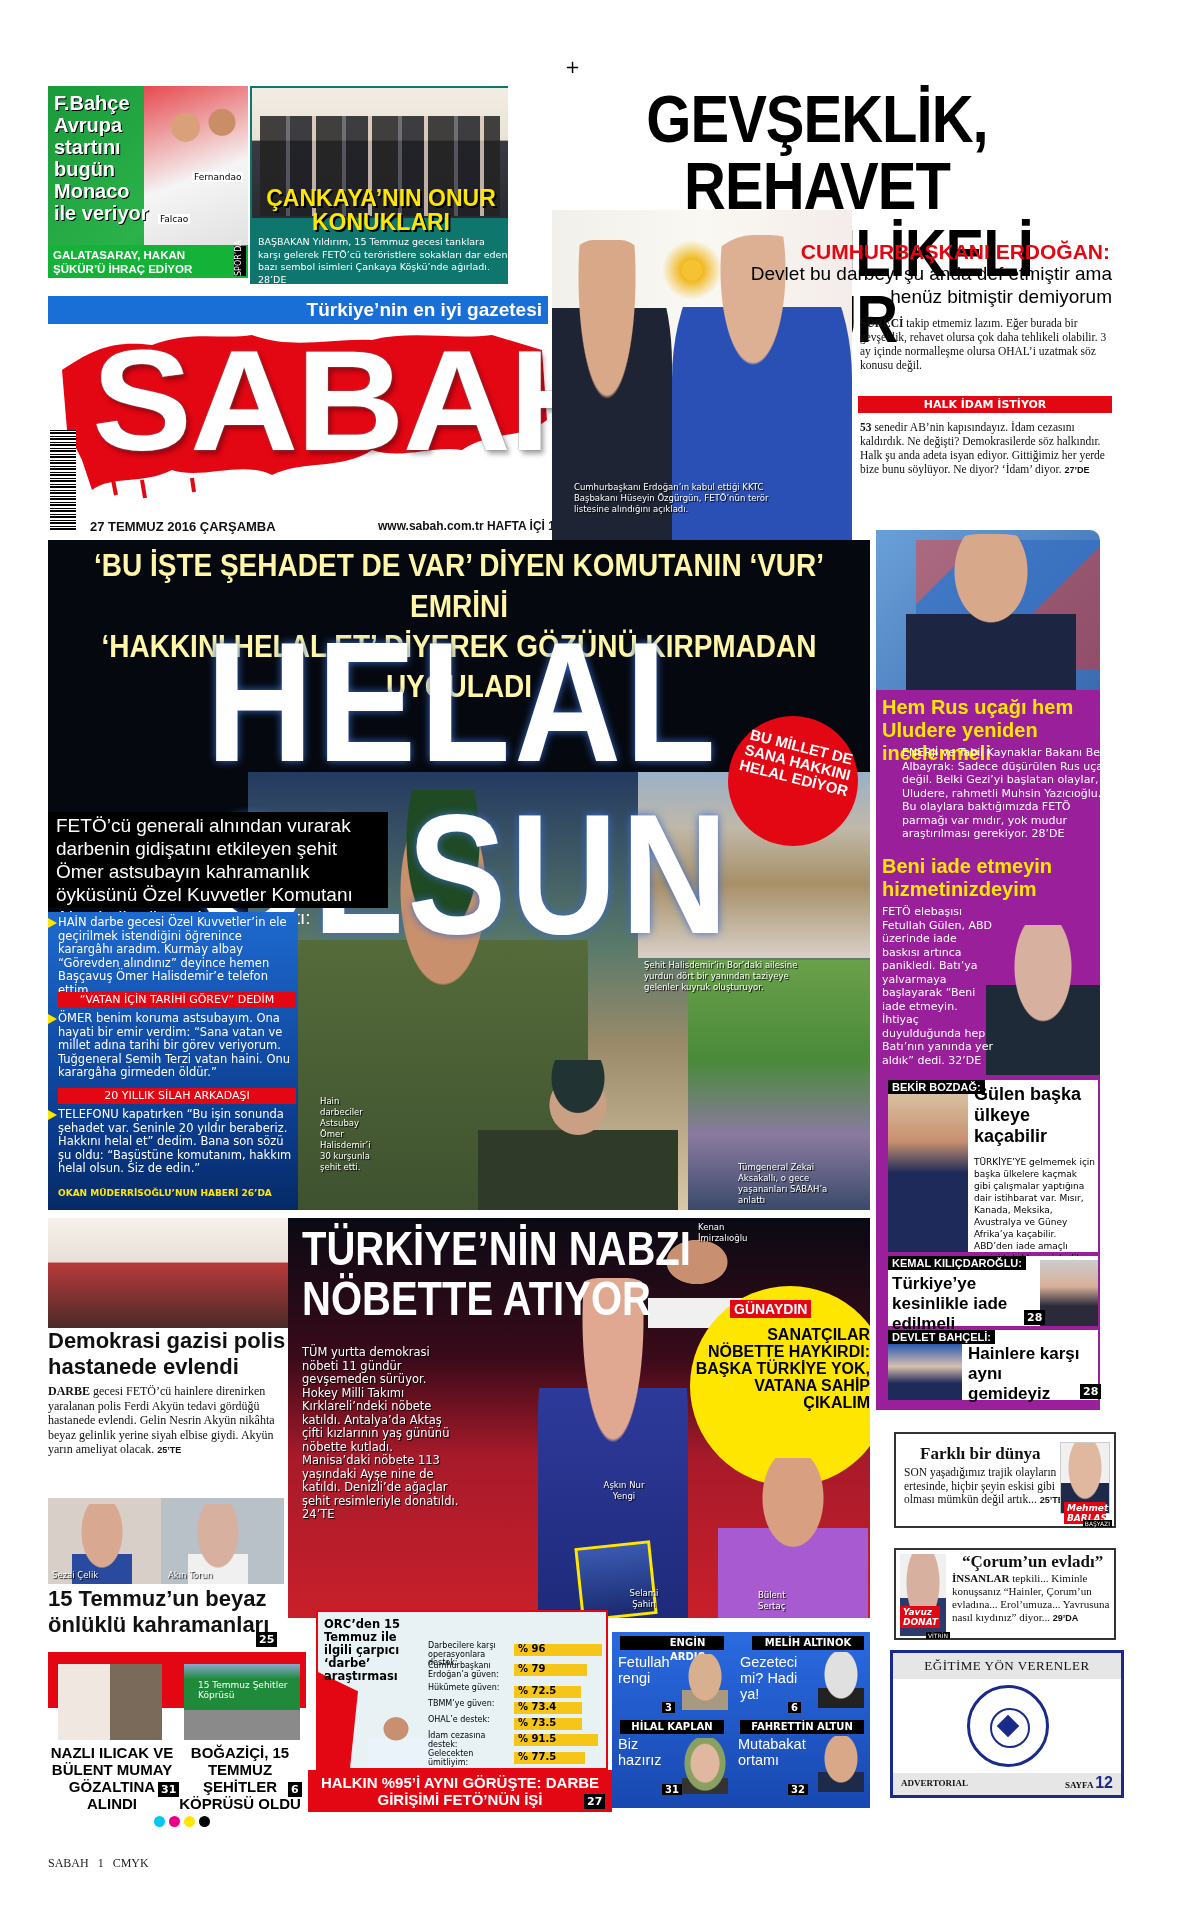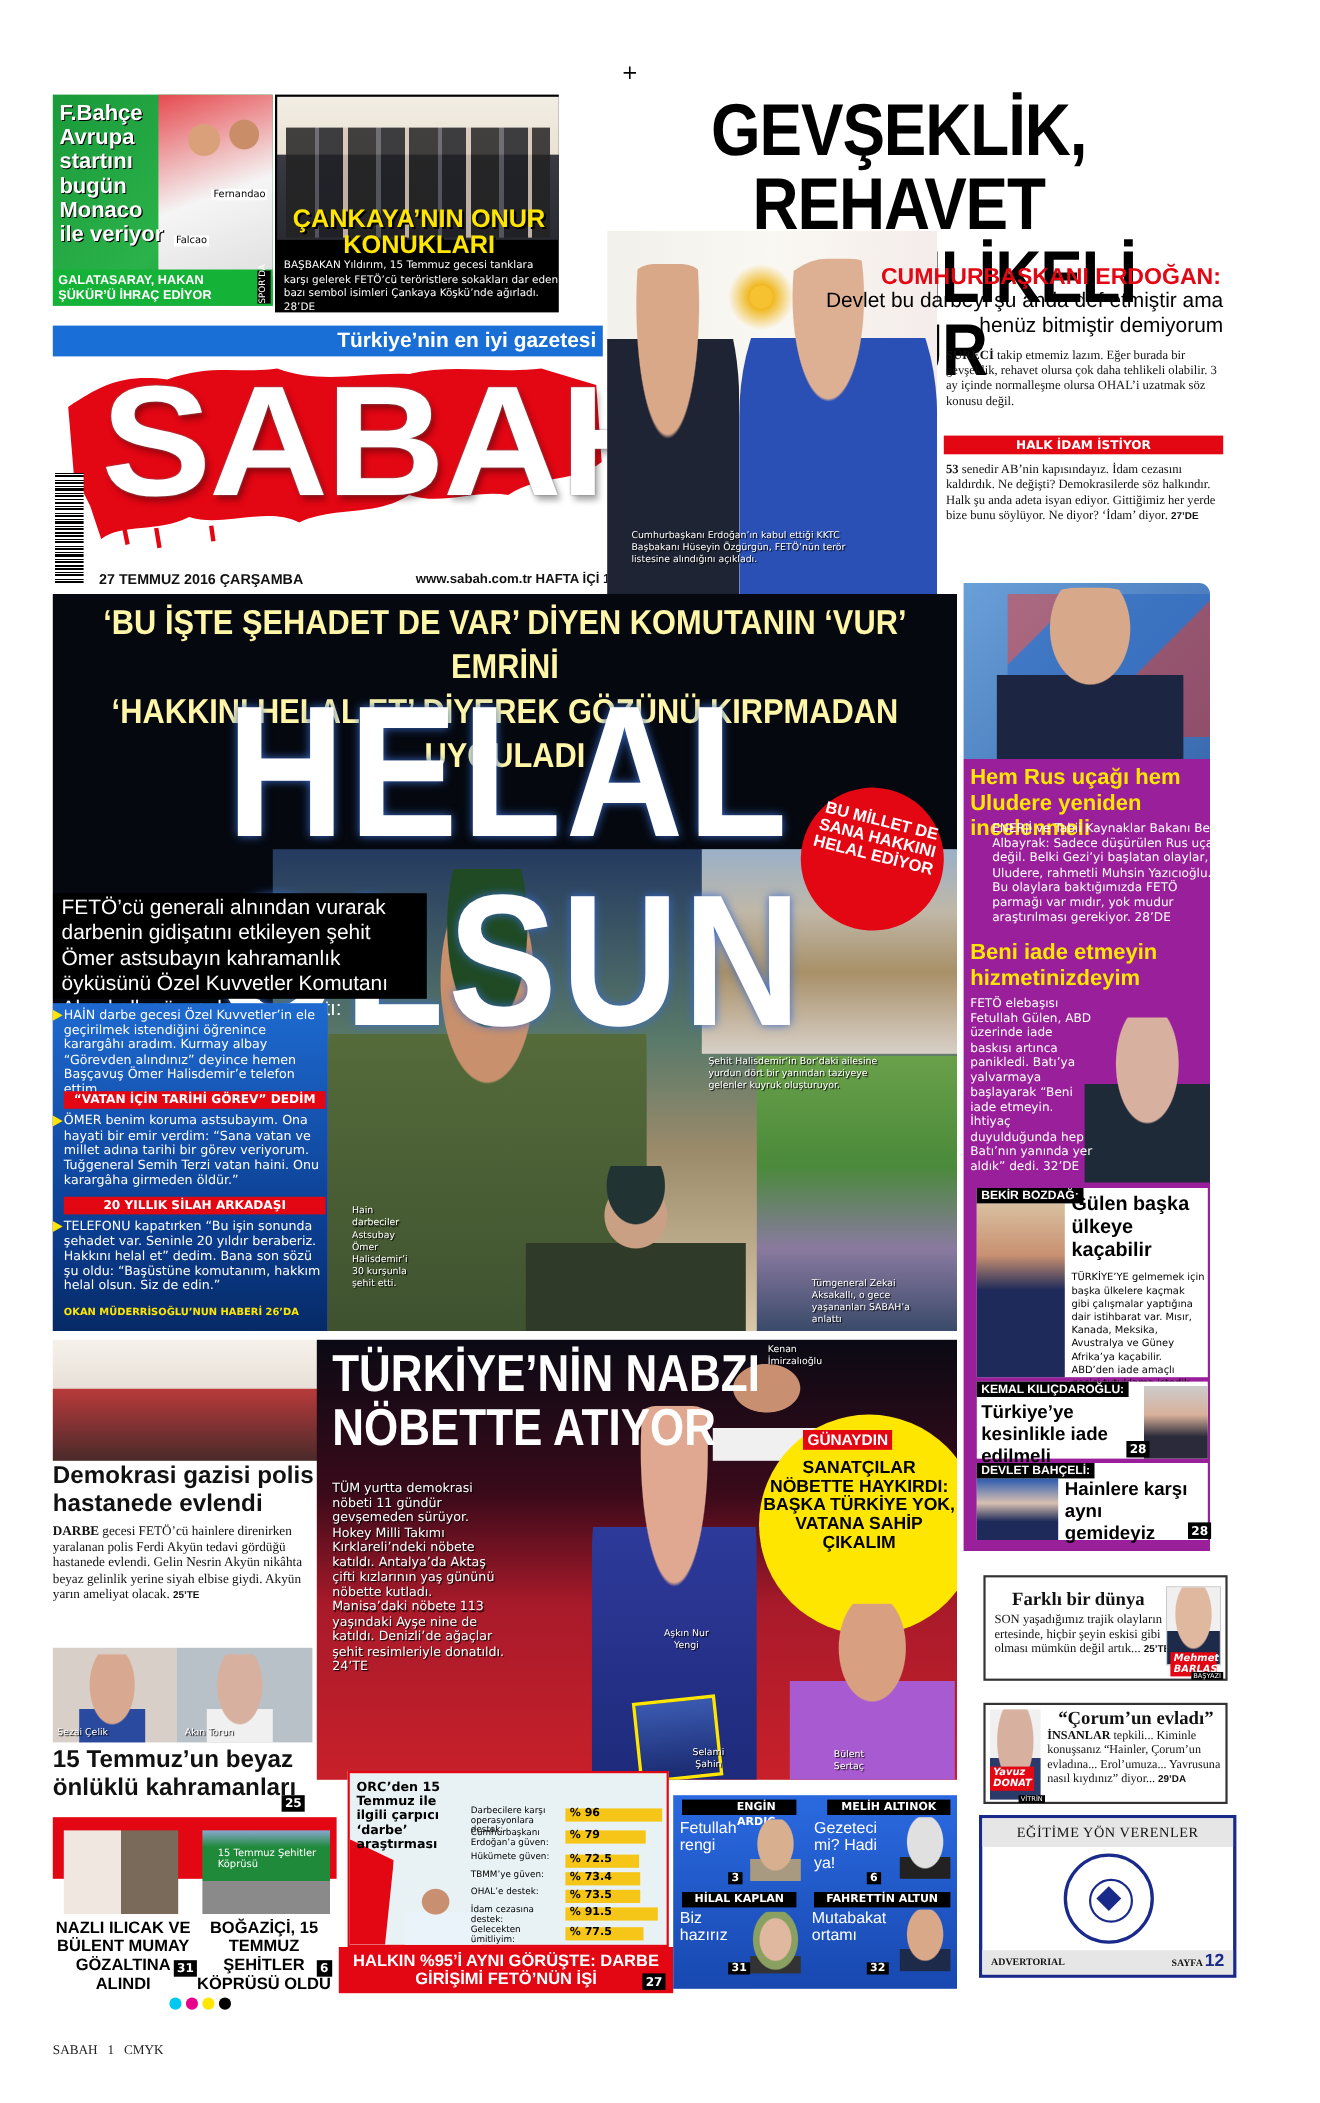--- a/index.html
+++ b/index.html
@@ -10,21 +10,21 @@
   .reg { position: absolute; font-size: 18px; color: #000; }
 
   
   #fb-box { left: 48px; top: 86px; width: 200px; height: 192px; background: linear-gradient(135deg,#1a9a3a,#2bb24a 60%,#1d8c35); overflow: hidden; }
   #fb-box .title { position:absolute; left:6px; top:6px; width:100px; color:#fff; font-size:20px; line-height:22px; font-weight:bold; text-shadow: 1px 1px 0 #000; font-family:"Liberation Sans",sans-serif; }
   #fb-box .photo { position:absolute; left:96px; top:0; width:104px; height:165px; background: radial-gradient(circle at 40% 25%, #d9a07a 0 14px, transparent 15px), radial-gradient(circle at 75% 22%, #c98d68 0 13px, transparent 14px), linear-gradient(160deg,#e64a4f 0%,#f5f5f5 55%,#e0e0e0 100%); }
   #fb-box .cap { position:absolute; font-size:9px; background:#fff; color:#000; padding:0 2px; }
   #fb-box .bar { position:absolute; left:0; bottom:0; width:200px; height:33px; background:#14b338; color:#fff; font-size:11.5px; font-weight:bold; line-height:14px; padding:3px 18px 0 5px; font-family:"Liberation Sans",sans-serif; }
   #fb-box .spor { position:absolute; right:2px; bottom:2px; width:12px; height:30px; writing-mode: vertical-rl; transform: rotate(180deg); font-size:8px; color:#fff; background:#000; text-align:center; }
 
-  #cankaya-box { left: 250px; top: 86px; width: 258px; height: 198px; background:#000000; overflow:hidden; }
+  #cankaya-box { left: 250px; top: 86px; width: 258px; height: 198px; background:#0f766e; overflow:hidden; }
   #cankaya-box .photo { position:absolute; left:2px; top:2px; width:258px; height:130px; background: linear-gradient(180deg,#f2ede4 0%,#e9e2d4 40%,#3a3a44 41%, #2a2a32 100%); }
   #cankaya-box .people { position:absolute; left:10px; top:30px; width:240px; height:100px; background: repeating-linear-gradient(90deg,#222 0 26px,#5a5a62 26px 30px,#1e1e24 30px 52px,#d8c6b8 52px 56px); opacity:.85; }
   #cankaya-box .hl { position:absolute; left:0; top:100px; width:262px; text-align:center; color:#ffe600; font-size:23px; line-height:24px; font-weight:bold; font-family:"Liberation Sans",sans-serif; text-shadow: 2px 2px 0 #000; }
   #cankaya-box .txt { position:absolute; left:8px; top:150px; width:250px; color:#fff; font-size:9.5px; line-height:12.5px; }
 
   
   #top-hl { left: 522px; top: 86px; width: 590px; text-align:center; font-family:"Liberation Sans",sans-serif; font-weight:bold; font-size:58px; line-height:58px; color:#000; letter-spacing:-1px; transform: scaleY(1.15); transform-origin: top; }
   #erd-kicker { left: 780px; top: 240px; width: 330px; text-align:right; color:#e30613; font-size:21px; font-weight:bold; font-family:"Liberation Sans",sans-serif; }
   #erd-sub { left: 730px; top: 262px; width: 382px; text-align:right; font-size:19px; line-height:23px; font-family:"Liberation Sans",sans-serif; color:#000; }
   #erd-body1 { left: 860px; top: 316px; width: 252px; font-size:11.5px; line-height:14px; }
@@ -55,21 +55,21 @@
   #main-photo { position:absolute; left:200px; top:232px; width:622px; height:438px; background: linear-gradient(180deg,#243a60 0%,#5a7a6a 40%,#9a8a6a 62%,#d8c8a8 100%); }
   #soldier { position:absolute; left:250px; top:250px; width:290px; height:420px; background: radial-gradient(ellipse at 50% 12%, #1f4a24 0 36px, transparent 37px), radial-gradient(ellipse at 50% 24%, #c8906c 0 42px, transparent 43px), linear-gradient(180deg, transparent 0 150px, #556b3a 150px, #3f5230 100%); border-radius: 40% 40% 0 0; }
   #general { position:absolute; left:430px; top:520px; width:200px; height:150px; background: radial-gradient(ellipse at 50% 12%, #233 0 26px, transparent 27px), radial-gradient(ellipse at 50% 30%, #caa084 0 28px, transparent 29px), linear-gradient(180deg, transparent 0 70px, #2f3a28 70px); }
   #grave-photo { position:absolute; left:590px; top:232px; width:232px; height:186px; background: linear-gradient(180deg,#9ab0c8 0%, #c0b8a8 30%, #a89068 60%, #d8d0c8 100%); }
   #crowd-photo { position:absolute; left:640px; top:420px; width:182px; height:250px; background: linear-gradient(180deg,#6aa04a 0%, #4a8a3a 40%, #8a7aa0 70%, #3a4a6a 100%); }
   #red-badge { position:absolute; left:680px; top:176px; width:130px; height:130px; border-radius:50%; background:#e30613; color:#fff; font-size:15px; line-height:16px; font-weight:bold; text-align:center; padding-top:22px; font-family:"Liberation Sans",sans-serif; transform: rotate(14deg); }
   #main-deck { position:absolute; left:0; top:272px; width:340px; height:96px; background:#000; color:#fff; font-size:19px; line-height:23px; padding:2px 8px; font-family:"Liberation Sans",sans-serif; }
   #main-left-col { position:absolute; left:0; top:372px; width:250px; height:298px; background: linear-gradient(180deg,#1e6ad0,#0b3d8f 70%,#062a66); }
   .bullet-p { position:absolute; left:10px; width:238px; color:#fff; font-size:11.5px; line-height:13.5px; }
   .bullet-p::before { content:""; position:absolute; left:-10px; top:2px; border-left:9px solid #ffe600; border-top:5px solid transparent; border-bottom:5px solid transparent; }
-  .redbar { position:absolute; left:10px; width:238px; height:16px; background:#e30613; color:#fff; font-size:11px; font-weight:bold; text-align:center; line-height:16px; }
+  .redbar { position:absolute; left:10px; width:238px; height:16px; background:#e30613; color:#fff; font-size:11px; font-weight:normal; text-align:center; line-height:16px; }
   #okan { position:absolute; left:10px; top:648px; color:#ffe600; font-size:9px; font-weight:bold; }
   .photo-cap { position:absolute; color:#fff; font-size:8.5px; line-height:11px; text-shadow: 1px 1px 1px #000; }
 
   
   #albayrak-photo { left: 876px; top: 530px; width: 224px; height: 160px; background: linear-gradient(135deg,#6aa0d8,#3a6ab0); border-radius: 0 10px 0 0; overflow:hidden; }
   #albayrak-photo .tv { position:absolute; left:40px; top:10px; width:184px; height:130px; background: linear-gradient(135deg,#d94a4a 20%, #2e68c0 21% 60%, #c83a3a 61%); opacity:.6; }
   #albayrak-photo .person { position:absolute; left:30px; top:4px; width:170px; height:156px; background: radial-gradient(ellipse at 50% 24%, #d8a88a 0 36px, transparent 37px), linear-gradient(180deg, transparent 0 80px, #1c2642 80px); border-radius: 45% 45% 0 0; }
   #purple-col { left: 876px; top: 690px; width: 224px; height: 720px; background:#9a1f9a; }
   .yellow-hl { position:absolute; color:#ffe600; font-weight:bold; font-family:"Liberation Sans",sans-serif; font-size:20px; line-height:23px; }
   .purple-txt { position:absolute; color:#fff; font-size:11px; line-height:13.5px; }
@@ -97,21 +97,21 @@
 
   
   #nabzi-block { left: 288px; top: 1218px; width: 582px; height: 400px; background: linear-gradient(180deg,#0a0a14 0%, #3a0a1a 35%, #a81a2a 60%, #c8202a 100%); overflow:hidden; }
   #nabzi-hl { position:absolute; left:14px; top:6px; color:#fff; font-size:40px; line-height:42px; font-weight:bold; font-family:"Liberation Sans",sans-serif; transform: scaleY(1.18); transform-origin:top; }
   #nabzi-txt { position:absolute; left:14px; top:128px; width:160px; color:#fff; font-size:11.5px; line-height:13.5px; text-shadow: 1px 1px 1px #000; }
   #singer { position:absolute; left:250px; top:60px; width:150px; height:340px; background: radial-gradient(ellipse at 50% 12%, #e0a890 0 30px, transparent 31px), linear-gradient(180deg, transparent 0 110px, #2e3a9a 110px, #1e2a7a 100%); border-radius: 40% 40% 0 0; }
   #kenan { position:absolute; left:360px; top:0; width:140px; height:110px; background: radial-gradient(ellipse at 35% 40%, #c89070 0 30px, transparent 31px), linear-gradient(180deg, transparent 0 80px, #f0f0f0 80px); }
   #bulent { position:absolute; left:430px; top:240px; width:150px; height:160px; background: radial-gradient(ellipse at 50% 25%, #d8a080 0 30px, transparent 31px), linear-gradient(180deg, transparent 0 70px, #a85ad0 70px); }
   #gunaydin-circle { position:absolute; left:402px; top:68px; width:200px; height:200px; border-radius:50%; background:#ffe600; }
   #gunaydin-logo { position:absolute; left:442px; top:82px; background:#e30613; color:#fff; font-size:14px; font-weight:bold; padding:1px 4px; font-family:"Liberation Sans",sans-serif; }
-  #gunaydin-txt { position:absolute; left:404px; top:108px; width:178px; text-align:center; color:#000; font-size:16px; line-height:17px; font-weight:bold; font-family:"Liberation Sans",sans-serif; }
+  #gunaydin-txt { position:absolute; left:404px; top:108px; width:178px; text-align:right; color:#000; font-size:16px; line-height:17px; font-weight:bold; font-family:"Liberation Sans",sans-serif; }
   #selami-box { position:absolute; left:290px; top:326px; width:76px; height:74px; border:3px solid #ffe600; background: linear-gradient(180deg,#3a5ab0,#1a2a70); transform: rotate(-6deg); }
 
   
   #orc-box { left: 316px; top: 1610px; width: 292px; height: 160px; background:#e8f2f4; border:2px solid #e30613; }
   #orc-title { position:absolute; left:6px; top:6px; width:100px; font-size:11.5px; line-height:13px; font-weight:bold; color:#000; }
   #orc-man { position:absolute; left:50px; top:100px; width:70px; height:56px; background: radial-gradient(ellipse at 40% 30%, #c89070 0 12px, transparent 13px), linear-gradient(180deg, transparent 0 26px, #eaf2fa 26px); }
   #orc-flag { position:absolute; left:0; top:60px; width:40px; height:96px; background:#e30613; clip-path: polygon(0 0,100% 20%,80% 100%,0 100%); }
   .orc-row { position:absolute; left:110px; width:178px; height:17px; }
   .orc-label { position:absolute; left:0; top:0; width:84px; font-size:8px; line-height:8.5px; color:#000; }
   .orc-bar { position:absolute; left:86px; top:2px; height:12px; background:#f5c518; }

